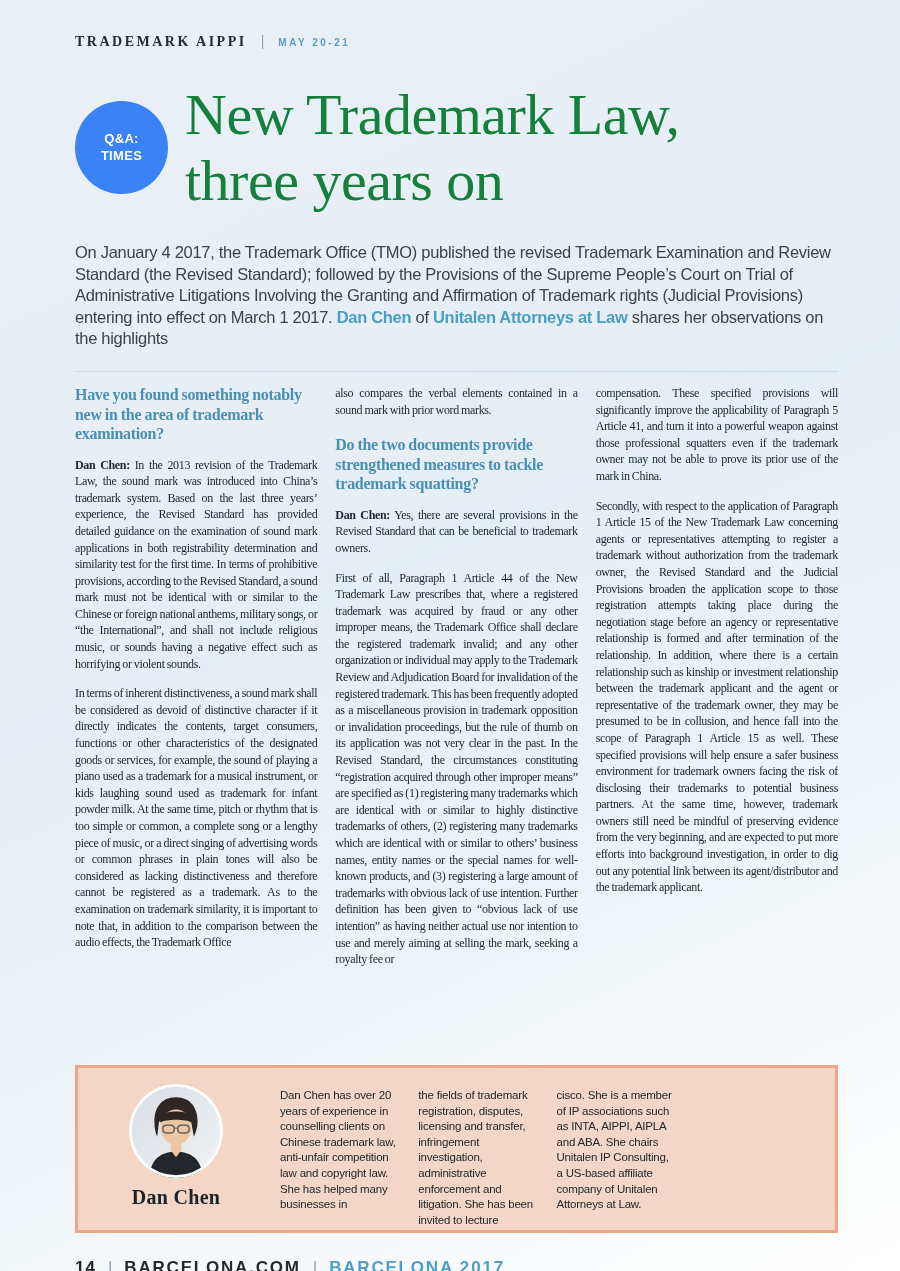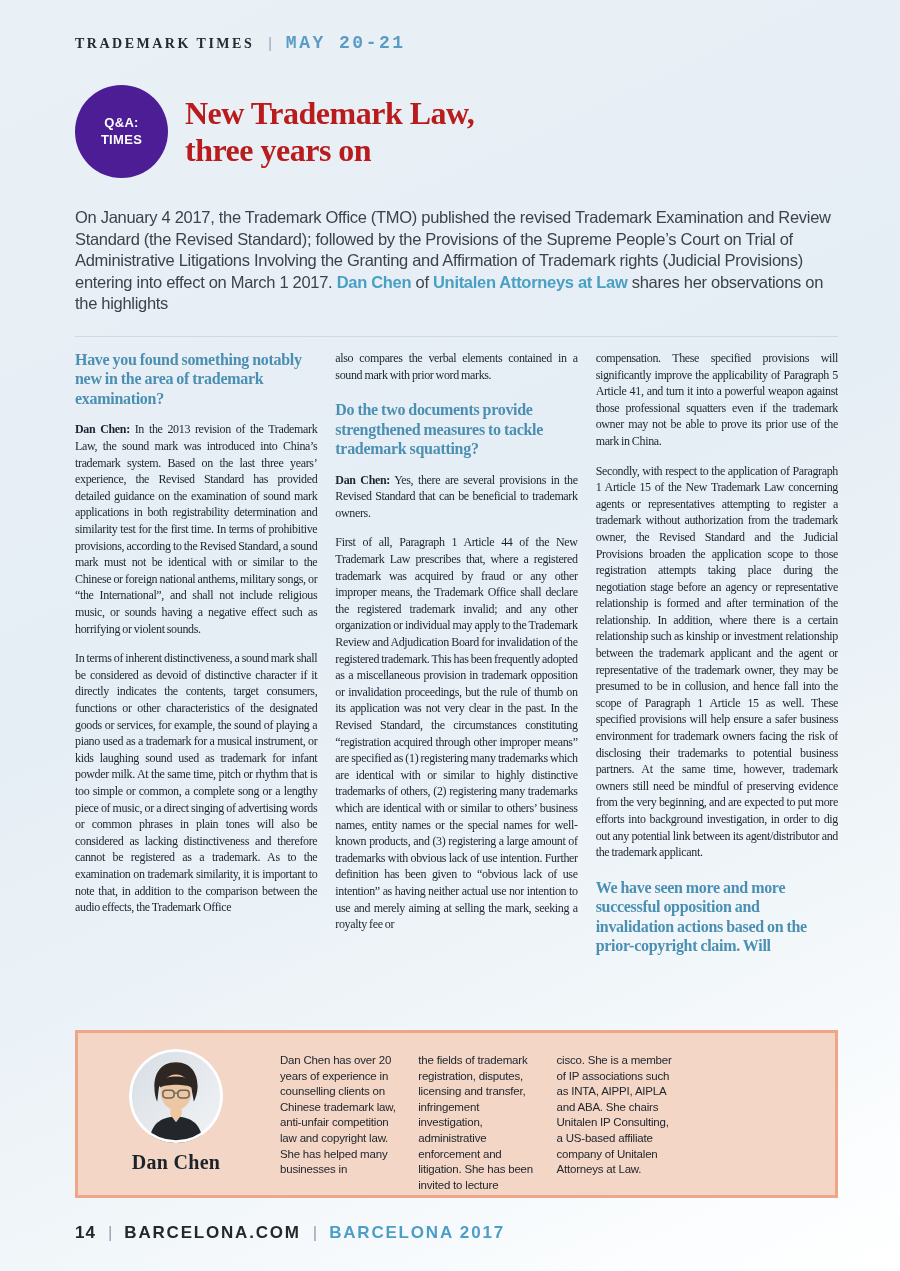--- a/index.html
+++ b/index.html
@@ -13,36 +13,36 @@
   .page { width: 900px; height: 1271px; padding: 33px 62px 0 75px; }
 
   
   .masthead { display: flex; align-items: baseline; gap: 14px; }
   .mast-title {
     font-family: "Liberation Serif", serif; font-weight: bold;
     font-size: 14px; letter-spacing: 2.5px; color: #252b33;
   }
   .mast-sep { color: #8fa3b4; font-size: 14px; font-family: "Liberation Sans", sans-serif; font-weight: 300; }
   .mast-issue {
-    font-family: Liberation Mono, monospace; font-weight: bold;
-    font-size: 18px; letter-spacing: 2.5px; color: #5b9cc4;
+    font-family: Liberation Sans, sans-serif; font-weight: bold;
+    font-size: 10px; letter-spacing: 2.5px; color: #5b9cc4;
   }
 
   
   .title-row { margin-top: 32px; display: flex; align-items: center; gap: 17px; }
   .badge {
     width: 93px; height: 93px; border-radius: 50%;
-    background: #4c1d95; flex: 0 0 93px;
+    background: #3b82f6; flex: 0 0 93px;
     display: flex; flex-direction: column; align-items: center; justify-content: center;
     font-family: "Liberation Sans", sans-serif; font-weight: bold;
     color: #ffffff; font-size: 13px; line-height: 1.25; letter-spacing: 0.3px;
   }
   .headline {
-    font-family: "Liberation Serif", serif; font-weight: bold;
-    font-size: 32px; line-height: 1.13; color: #b91c1c; letter-spacing: -0.5px;
+    font-family: "Liberation Serif", serif; font-weight: normal;
+    font-size: 58px; line-height: 1.13; color: #15803d; letter-spacing: -0.5px;
   }
 
   
   .intro {
     margin-top: 29px;
     font-family: "Liberation Sans", sans-serif;
     font-size: 16.5px; line-height: 21.6px; letter-spacing: -0.3px;
     color: #3c434b;
   }
   .intro .blue-name { color: #4aa0c4; font-weight: bold; }
@@ -93,21 +93,21 @@
   .footer-sep { color: #8fa3b4; font-weight: 400; }
   .footer-site { color: #23282e; letter-spacing: 1.8px; }
   .footer-event { color: #4d9dc9; letter-spacing: 1.8px; }
 </style>
 </head>
 <body>
 
 <div class="page">
 
   <header class="masthead">
-    <span class="mast-title">TRADEMARK TIMES</span>
+    <span class="mast-title">TRADEMARK AIPPI</span>
     <span class="mast-sep">|</span>
     <span class="mast-issue">MAY 20-21</span>
   </header>
 
   <section class="title-row">
     <div class="badge">
       <span>Q&amp;A:</span>
       <span>TIMES</span>
     </div>
     <h1 class="headline">
@@ -131,21 +131,20 @@
     <div class="col">
       <p>also compares the verbal elements contained in a sound mark with prior word marks.</p>
       <h2 class="mid">Do the two documents provide strengthened measures to tackle trademark squatting?</h2>
       <p><span class="lead">Dan Chen:</span><span> Yes, there are several provisions in the Revised Standard that can be beneficial to trademark owners.</span></p>
       <p>First of all, Paragraph 1 Article 44 of the New Trademark Law prescribes that, where a registered trademark was acquired by fraud or any other improper means, the Trademark Office shall declare the registered trademark invalid; and any other organization or individual may apply to the Trademark Review and Adjudication Board for invalidation of the registered trademark. This has been frequently adopted as a miscellaneous provision in trademark opposition or invalidation proceedings, but the rule of thumb on its application was not very clear in the past. In the Revised Standard, the circumstances constituting “registration acquired through other improper means” are specified as (1) registering many trademarks which are identical with or similar to highly distinctive trademarks of others, (2) registering many trademarks which are identical with or similar to others’ business names, entity names or the special names for well-known products, and (3) registering a large amount of trademarks with obvious lack of use intention. Further definition has been given to “obvious lack of use intention” as having neither actual use nor intention to use and merely aiming at selling the mark, seeking a royalty fee or</p>
     </div>
 
     <div class="col">
       <p>compensation. These specified provisions will significantly improve the applicability of Paragraph 5 Article 41, and turn it into a powerful weapon against those professional squatters even if the trademark owner may not be able to prove its prior use of the mark in China.</p>
       <p>Secondly, with respect to the application of Paragraph 1 Article 15 of the New Trademark Law concerning agents or representatives attempting to register a trademark without authorization from the trademark owner, the Revised Standard and the Judicial Provisions broaden the application scope to those registration attempts taking place during the negotiation stage before an agency or representative relationship is formed and after termination of the relationship. In addition, where there is a certain relationship such as kinship or investment relationship between the trademark applicant and the agent or representative of the trademark owner, they may be presumed to be in collusion, and hence fall into the scope of Paragraph 1 Article 15 as well. These specified provisions will help ensure a safer business environment for trademark owners facing the risk of disclosing their trademarks to potential business partners. At the same time, however, trademark owners still need be mindful of preserving evidence from the very beginning, and are expected to put more efforts into background investigation, in order to dig out any potential link between its agent/distributor and the trademark applicant.</p>
-      <h2 class="mid">We have seen more and more successful opposition and invalidation actions based on the prior-copyright claim. Will</h2>
     </div>
 
   </section>
 
   <section class="bio-box">
     <div class="bio-left">
       <div class="bio-photo">
         <svg width="94" height="94" viewBox="0 0 100 100">
           <defs>
             <clipPath id="pc">

